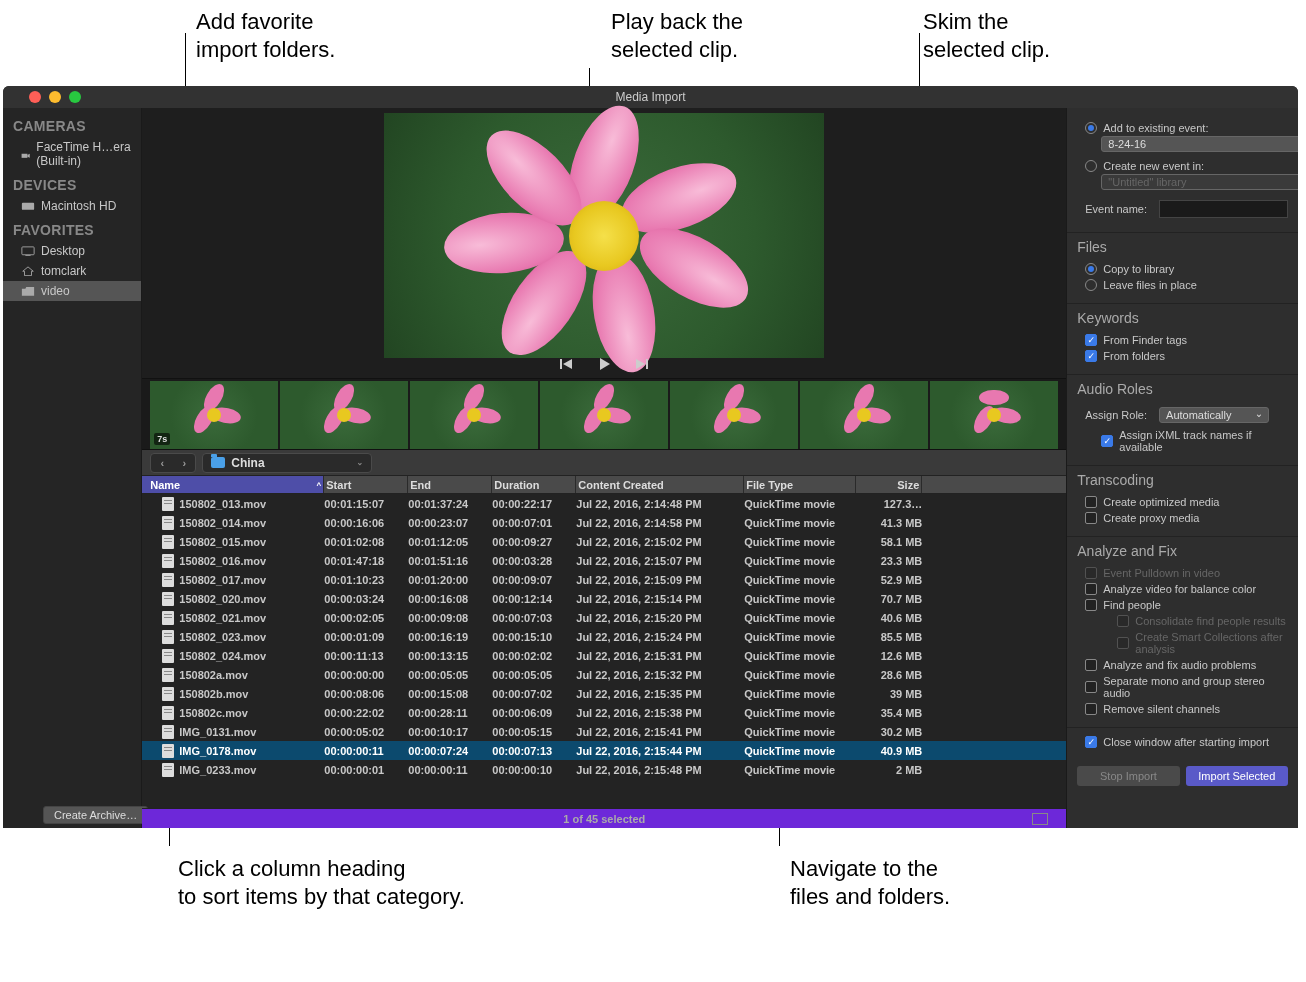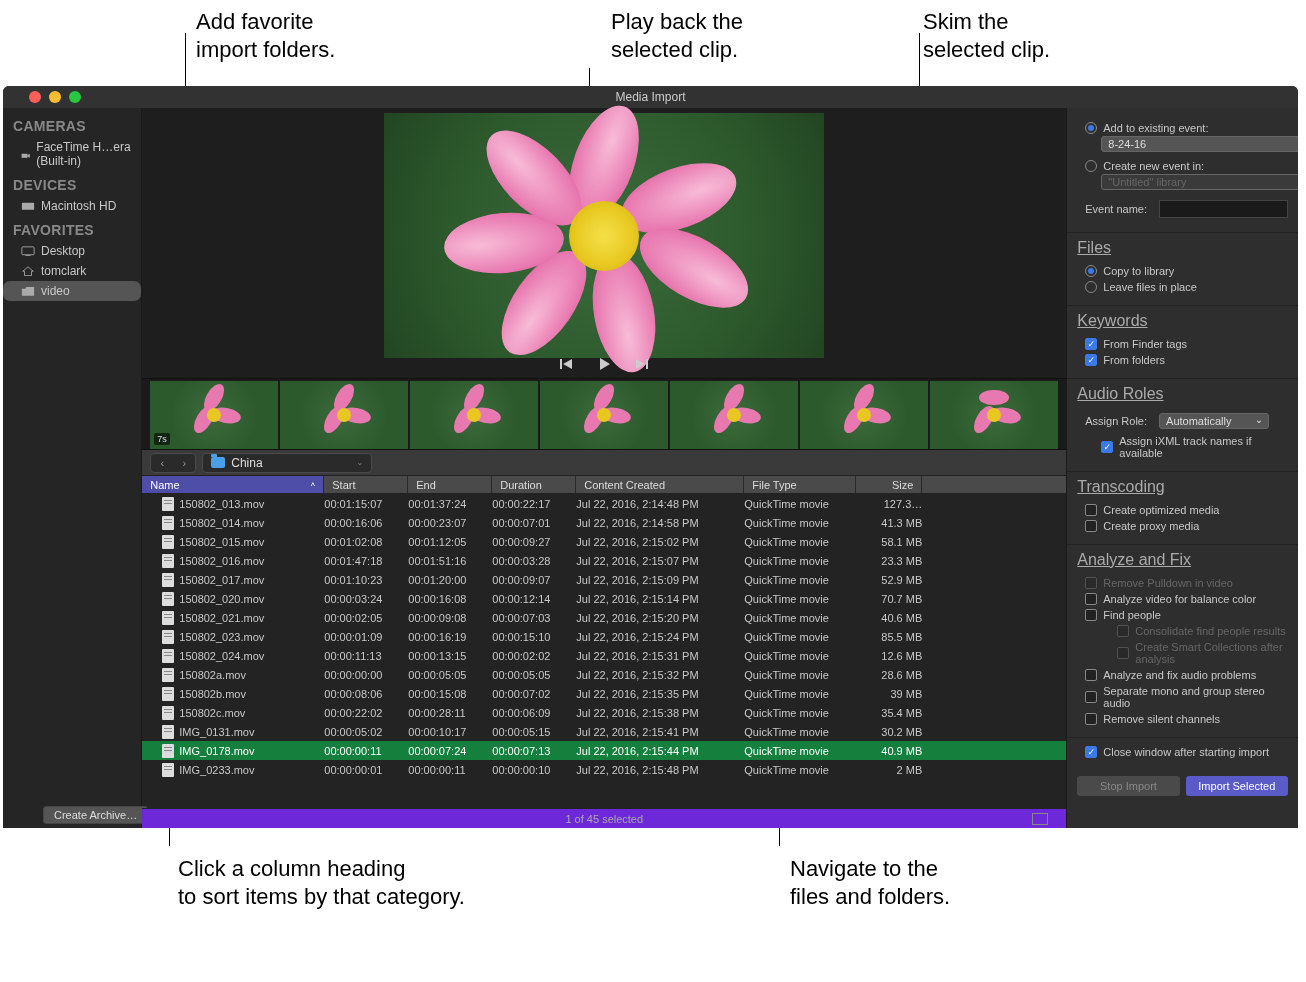--- a/index.html
+++ b/index.html
@@ -13,25 +13,25 @@
 .titlebar { height: 22px; background: #323232; display: flex; align-items: center; padding-left: 26px; position: relative; }
 .traffic { display: flex; gap: 8px; }
 .tl { width: 12px; height: 12px; border-radius: 50%; }
 .win-title { position: absolute; left: 50%; transform: translateX(-50%); color: #ccc; font-size: 12px; }
 
 .main { display: flex; height: calc(100% - 22px); }
 
 .sidebar { width: 179px; background: #252525; border-right: 1px solid #1a1a1a; padding-top: 4px; }
 .sb-header { color: #888; font-size: 14px; font-weight: 700; padding: 6px 10px 3px; letter-spacing: 0.3px; }
 .sb-item { display: flex; align-items: center; gap: 6px; padding: 3px 10px 3px 18px; color: #c8c8c8; font-size: 12px; cursor: default; }
-.sb-item.selected { background: #555; border-radius: 7px; }
+.sb-item.selected { background: #555; }
 .sb-icon { width: 14px; height: 12px; display: inline-block; }
 .create-archive { position: absolute; left: 40px; bottom: 4px; background: #555; border: 1px solid #444; color: #ddd; font-size: 11px; padding: 2px 10px; border-radius: 3px; }
 
-.center { flex: 1; display: flex; flex-direction: column; background: #232323; }
+.center { flex: 1; display: flex; flex-direction: column; background: #232323; font-weight: bold; }
 
 .viewer { height: 270px; background: #1e1e1e; position: relative; display: flex; justify-content: center; }
 .flower { width: 440px; height: 245px; margin-top: 5px; position: relative; background: radial-gradient(circle at 50% 50%, #3b6b3b 0%, #2d5a2d 60%, #224522 100%); }
 .petal { position: absolute; width: 120px; height: 60px; border-radius: 60px / 30px; background: radial-gradient(ellipse at 70% 50%, #f8bcd8 0%, #e878b0 70%, #d05590 100%); }
 .fcore { position: absolute; left: 50%; top: 50%; transform: translate(-50%,-50%); width: 70px; height: 70px; border-radius: 50%; background: radial-gradient(circle, #f5e04a 0%, #e8c820 60%, #d4a810 100%); }
 .transport { position: absolute; bottom: 6px; left: 50%; transform: translateX(-50%); display: flex; gap: 22px; }
 .tbtn { width: 16px; height: 16px; color: #ccc; cursor: pointer; }
 
 .filmstrip { height: 72px; background: #1a1a1a; display: flex; gap: 2px; padding: 2px 8px; overflow: hidden; border-top: 1px solid #111; border-bottom: 1px solid #111; }
 .thumb { width: 128px; height: 68px; position: relative; background: radial-gradient(circle at 50% 50%, #3b6b3b 0%, #2d5a2d 60%); flex-shrink: 0; }
@@ -43,44 +43,44 @@
 .pathbar { height: 26px; background: #3a3a3a; display: flex; align-items: center; gap: 6px; padding: 0 8px; border-bottom: 1px solid #222; }
 .nav-arrows { display: flex; background: #2a2a2a; border: 1px solid #4a4a4a; border-radius: 4px; }
 .nav-arrow { width: 22px; height: 18px; display: flex; align-items: center; justify-content: center; color: #999; cursor: pointer; }
 .path-select { background: #2a2a2a; border: 1px solid #4a4a4a; border-radius: 4px; height: 20px; display: flex; align-items: center; gap: 6px; padding: 0 8px; min-width: 170px; color: #ddd; font-size: 12px; }
 .folder-ico { width: 14px; height: 11px; background: #4aa0e8; border-radius: 2px; position: relative; display: inline-block; }
 .folder-ico::before { content: ''; position: absolute; top: -3px; left: 0; width: 6px; height: 3px; background: #4aa0e8; border-radius: 1px 1px 0 0; }
 .path-caret { margin-left: auto; font-size: 8px; color: #888; }
 
 .list { flex: 1; overflow: hidden; position: relative; }
 .columns { display: flex; background: #4a4a4a; height: 18px; border-bottom: 1px solid #222; font-size: 11px; color: #ddd; }
-.col { padding: 2px 8px; border-right: 1px solid #2a2a2a; display: flex; align-items: center; cursor: pointer; }
+.col { padding: 2px 2px; border-right: 1px solid #2a2a2a; display: flex; align-items: center; cursor: pointer; }
 .col.sorted { background: #4e4ea8; color: #fff; }
 .sort-caret { margin-left: auto; font-size: 8px; }
 .c-name { width: 182px; padding-left: 8px; }
 .c-start { width: 84px; }
 .c-end { width: 84px; }
 .c-dur { width: 84px; }
 .c-created { width: 168px; }
 .c-type { width: 112px; }
 .c-size { width: 66px; text-align: right; justify-content: flex-end; }
 
 .rows { height: calc(100% - 38px); overflow: hidden; }
 .row { display: flex; height: 19px; font-size: 11px; color: #c8c8c8; align-items: center; }
-.row.selected { background: #15803d; color: #fff; }
+.row.selected { background: #0c4a6e; color: #fff; }
 .row .c-name { display: flex; align-items: center; gap: 5px; padding-left: 20px; }
 .file-ico { width: 12px; height: 14px; background: #ddd; border-radius: 1px; position: relative; flex-shrink: 0; }
 .file-ico::after { content: ''; position: absolute; left: 2px; right: 2px; top: 3px; height: 6px; background: linear-gradient(#888,#888) 0 0/100% 1px no-repeat, linear-gradient(#888,#888) 0 3px/100% 1px no-repeat, linear-gradient(#888,#888) 0 6px/60% 1px no-repeat; }
 
 .statusbar { position: absolute; bottom: 0; left: 0; right: 0; height: 20px; background: #6d28d9; border-top: 1px solid #222; display: flex; align-items: center; justify-content: center; color: #aaa; font-size: 11px; }
 .view-icon { position: absolute; right: 18px; width: 16px; height: 12px; border: 1px solid #888; }
 
 .inspector { width: 298px; background: #2e2e2e; border-left: 1px solid #1a1a1a; overflow-y: auto; padding: 6px 0; font-size: 11px; color: #c8c8c8; }
 .insp-section { border-bottom: 1px solid #222; padding: 6px 10px 10px; }
-.insp-title { color: #aaa; font-size: 16px; margin-bottom: 6px; text-decoration: underline; }
+.insp-title { color: #aaa; font-size: 14px; margin-bottom: 6px; }
 .radio-row, .check-row { display: flex; align-items: center; gap: 6px; padding: 2px 0 2px 8px; }
 .radio-row.indent, .check-row.indent { padding-left: 24px; }
 .check-row.indent2 { padding-left: 40px; }
 .radio { width: 12px; height: 12px; border: 1px solid #888; border-radius: 50%; display: inline-flex; align-items: center; justify-content: center; flex-shrink: 0; }
 .radio.checked::after { content: ''; width: 6px; height: 6px; border-radius: 50%; background: #3a7ae8; }
 .checkbox { width: 12px; height: 12px; border: 1px solid #888; border-radius: 2px; display: inline-flex; align-items: center; justify-content: center; flex-shrink: 0; background: #222; }
 .checkbox.checked { background: #3a7ae8; border-color: #3a7ae8; }
 .checkbox.checked::after { content: '✓'; color: #fff; font-size: 9px; line-height: 1; }
 .checkbox.disabled { opacity: 0.4; }
 .disabled-text { color: #666; }
@@ -533,21 +533,21 @@
         <div class="check-row">
             <span class="checkbox"></span>
             <span>Create proxy media</span>
           </div>
       </div>
 
       <div class="insp-section">
         <div class="insp-title">Analyze and Fix</div>
         <div class="check-row">
             <span class="checkbox disabled"></span>
-            <span class="disabled-text">Remove Pulldown in video</span>
+            <span class="disabled-text">Event Pulldown in video</span>
           </div>
         <div class="check-row">
             <span class="checkbox"></span>
             <span>Analyze video for balance color</span>
           </div>
         <div class="check-row">
             <span class="checkbox"></span>
             <span>Find people</span>
           </div>
         <div class="check-row indent2">

